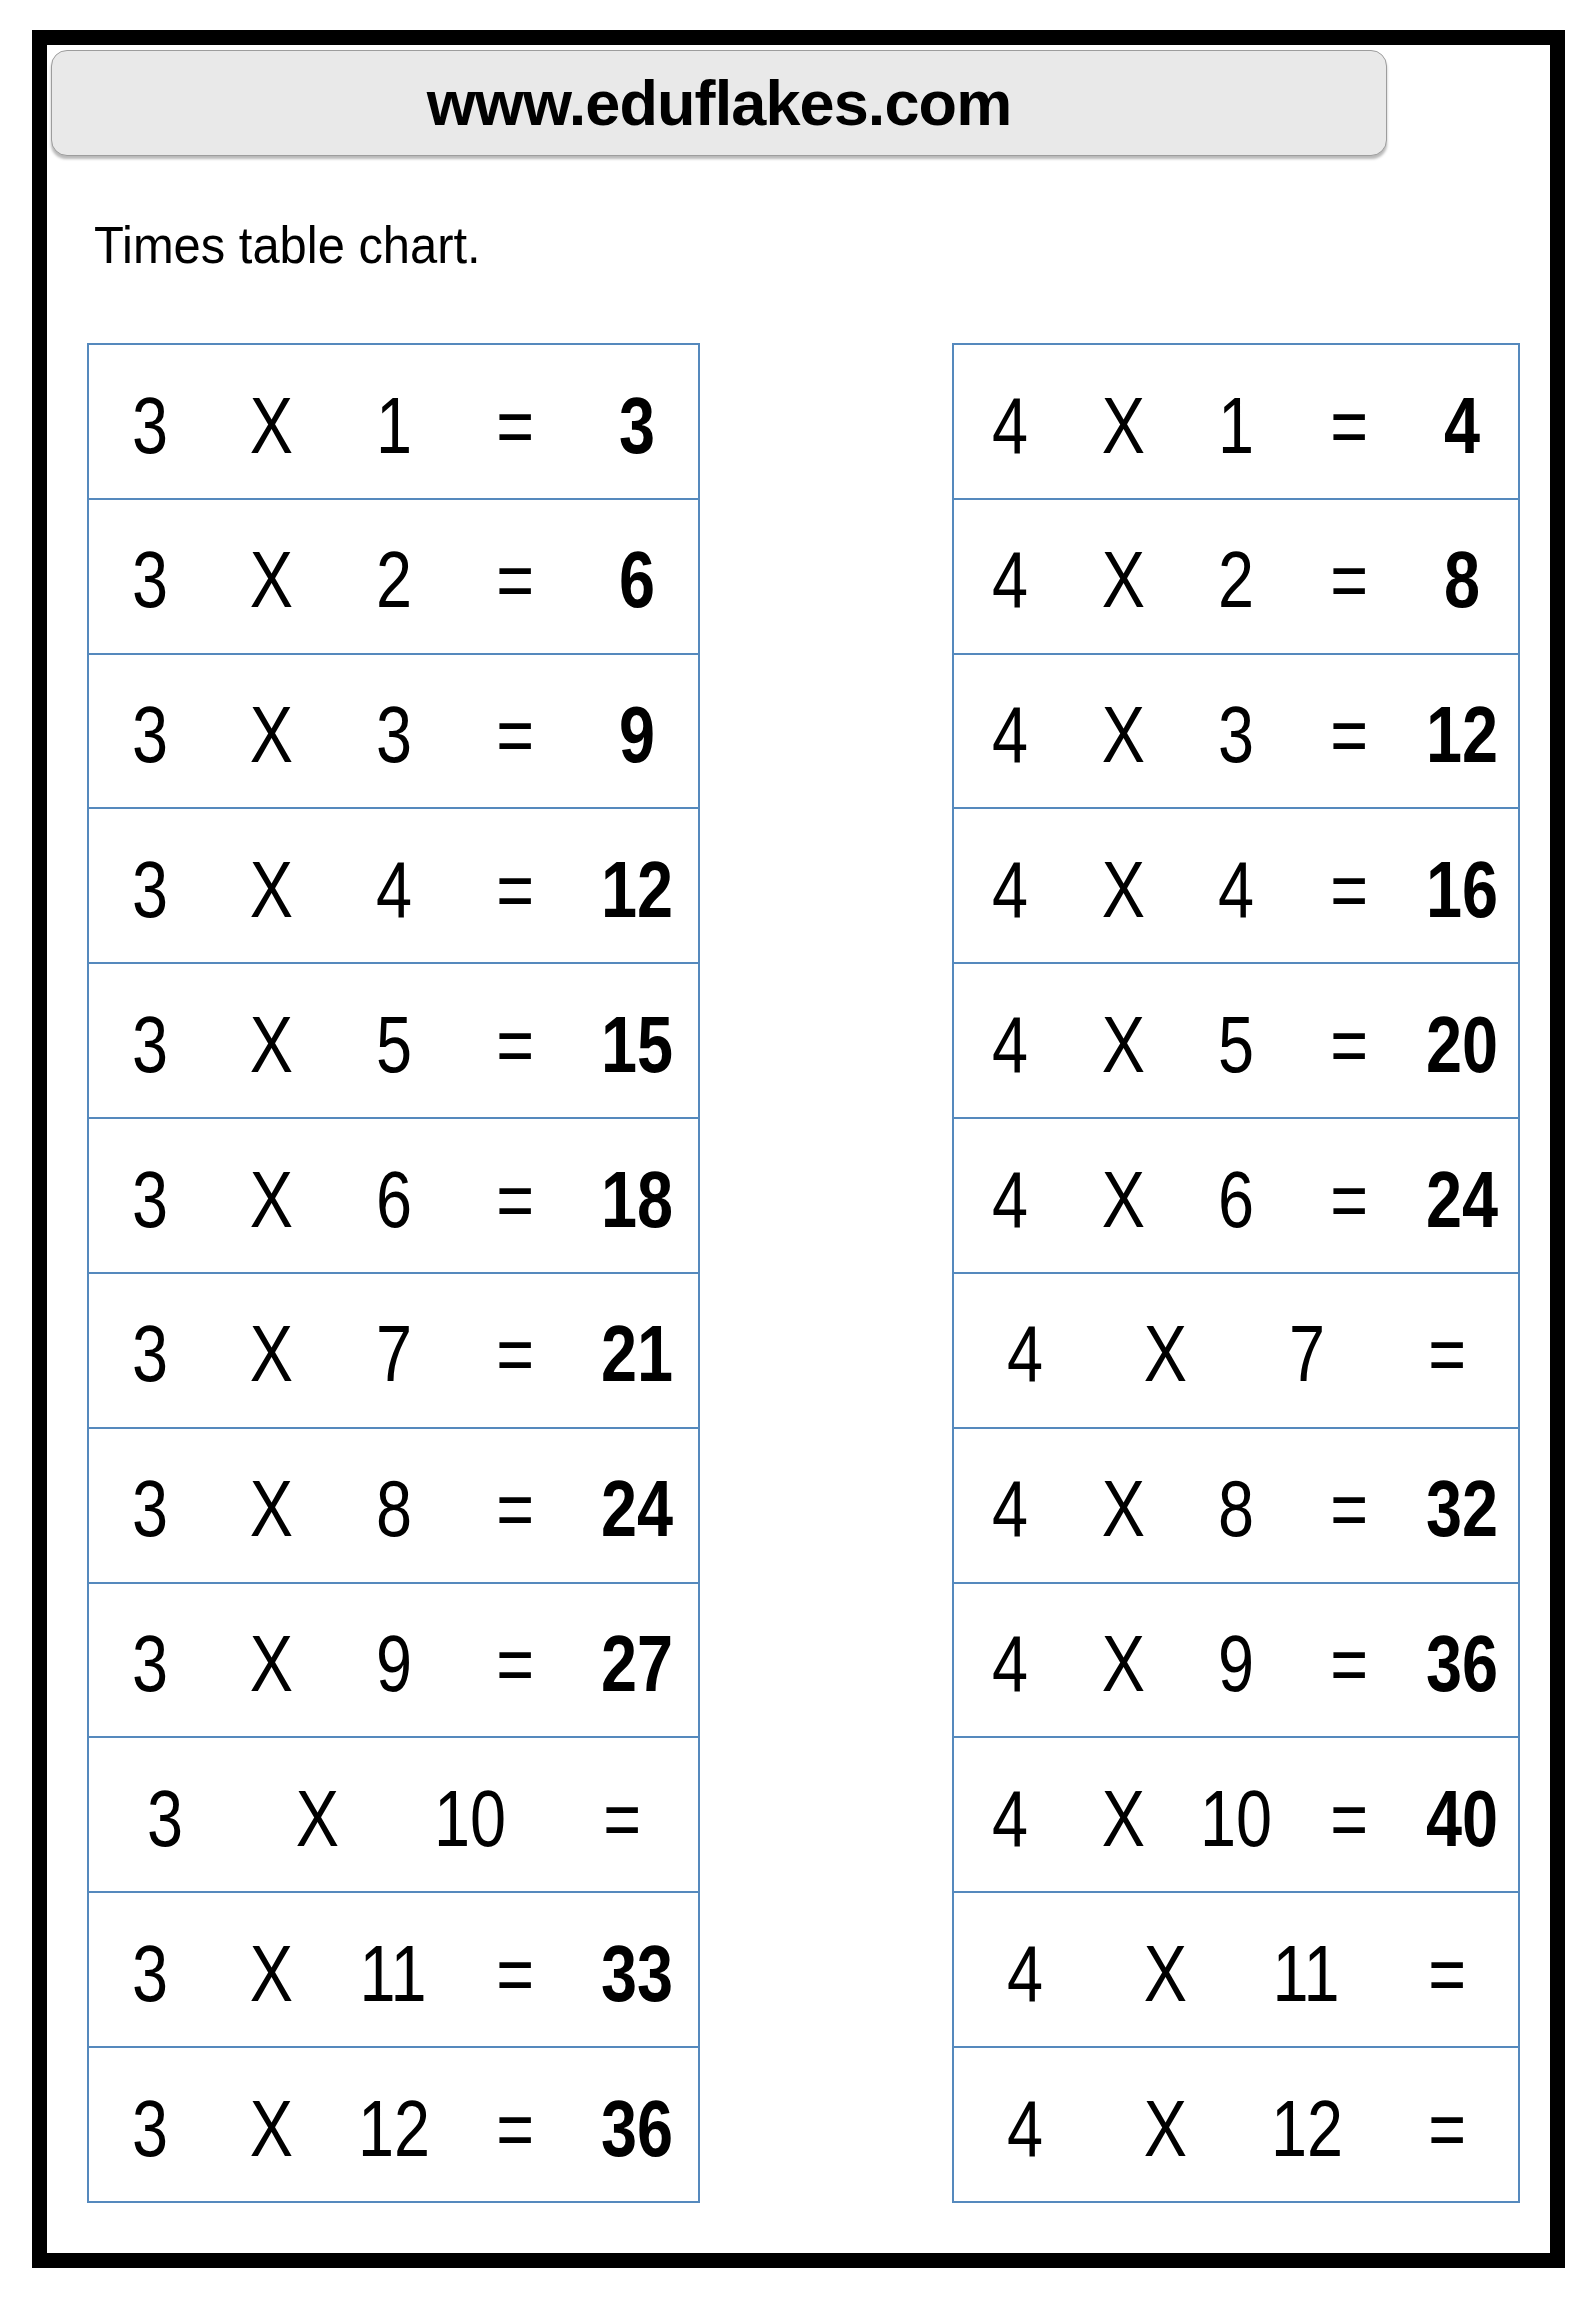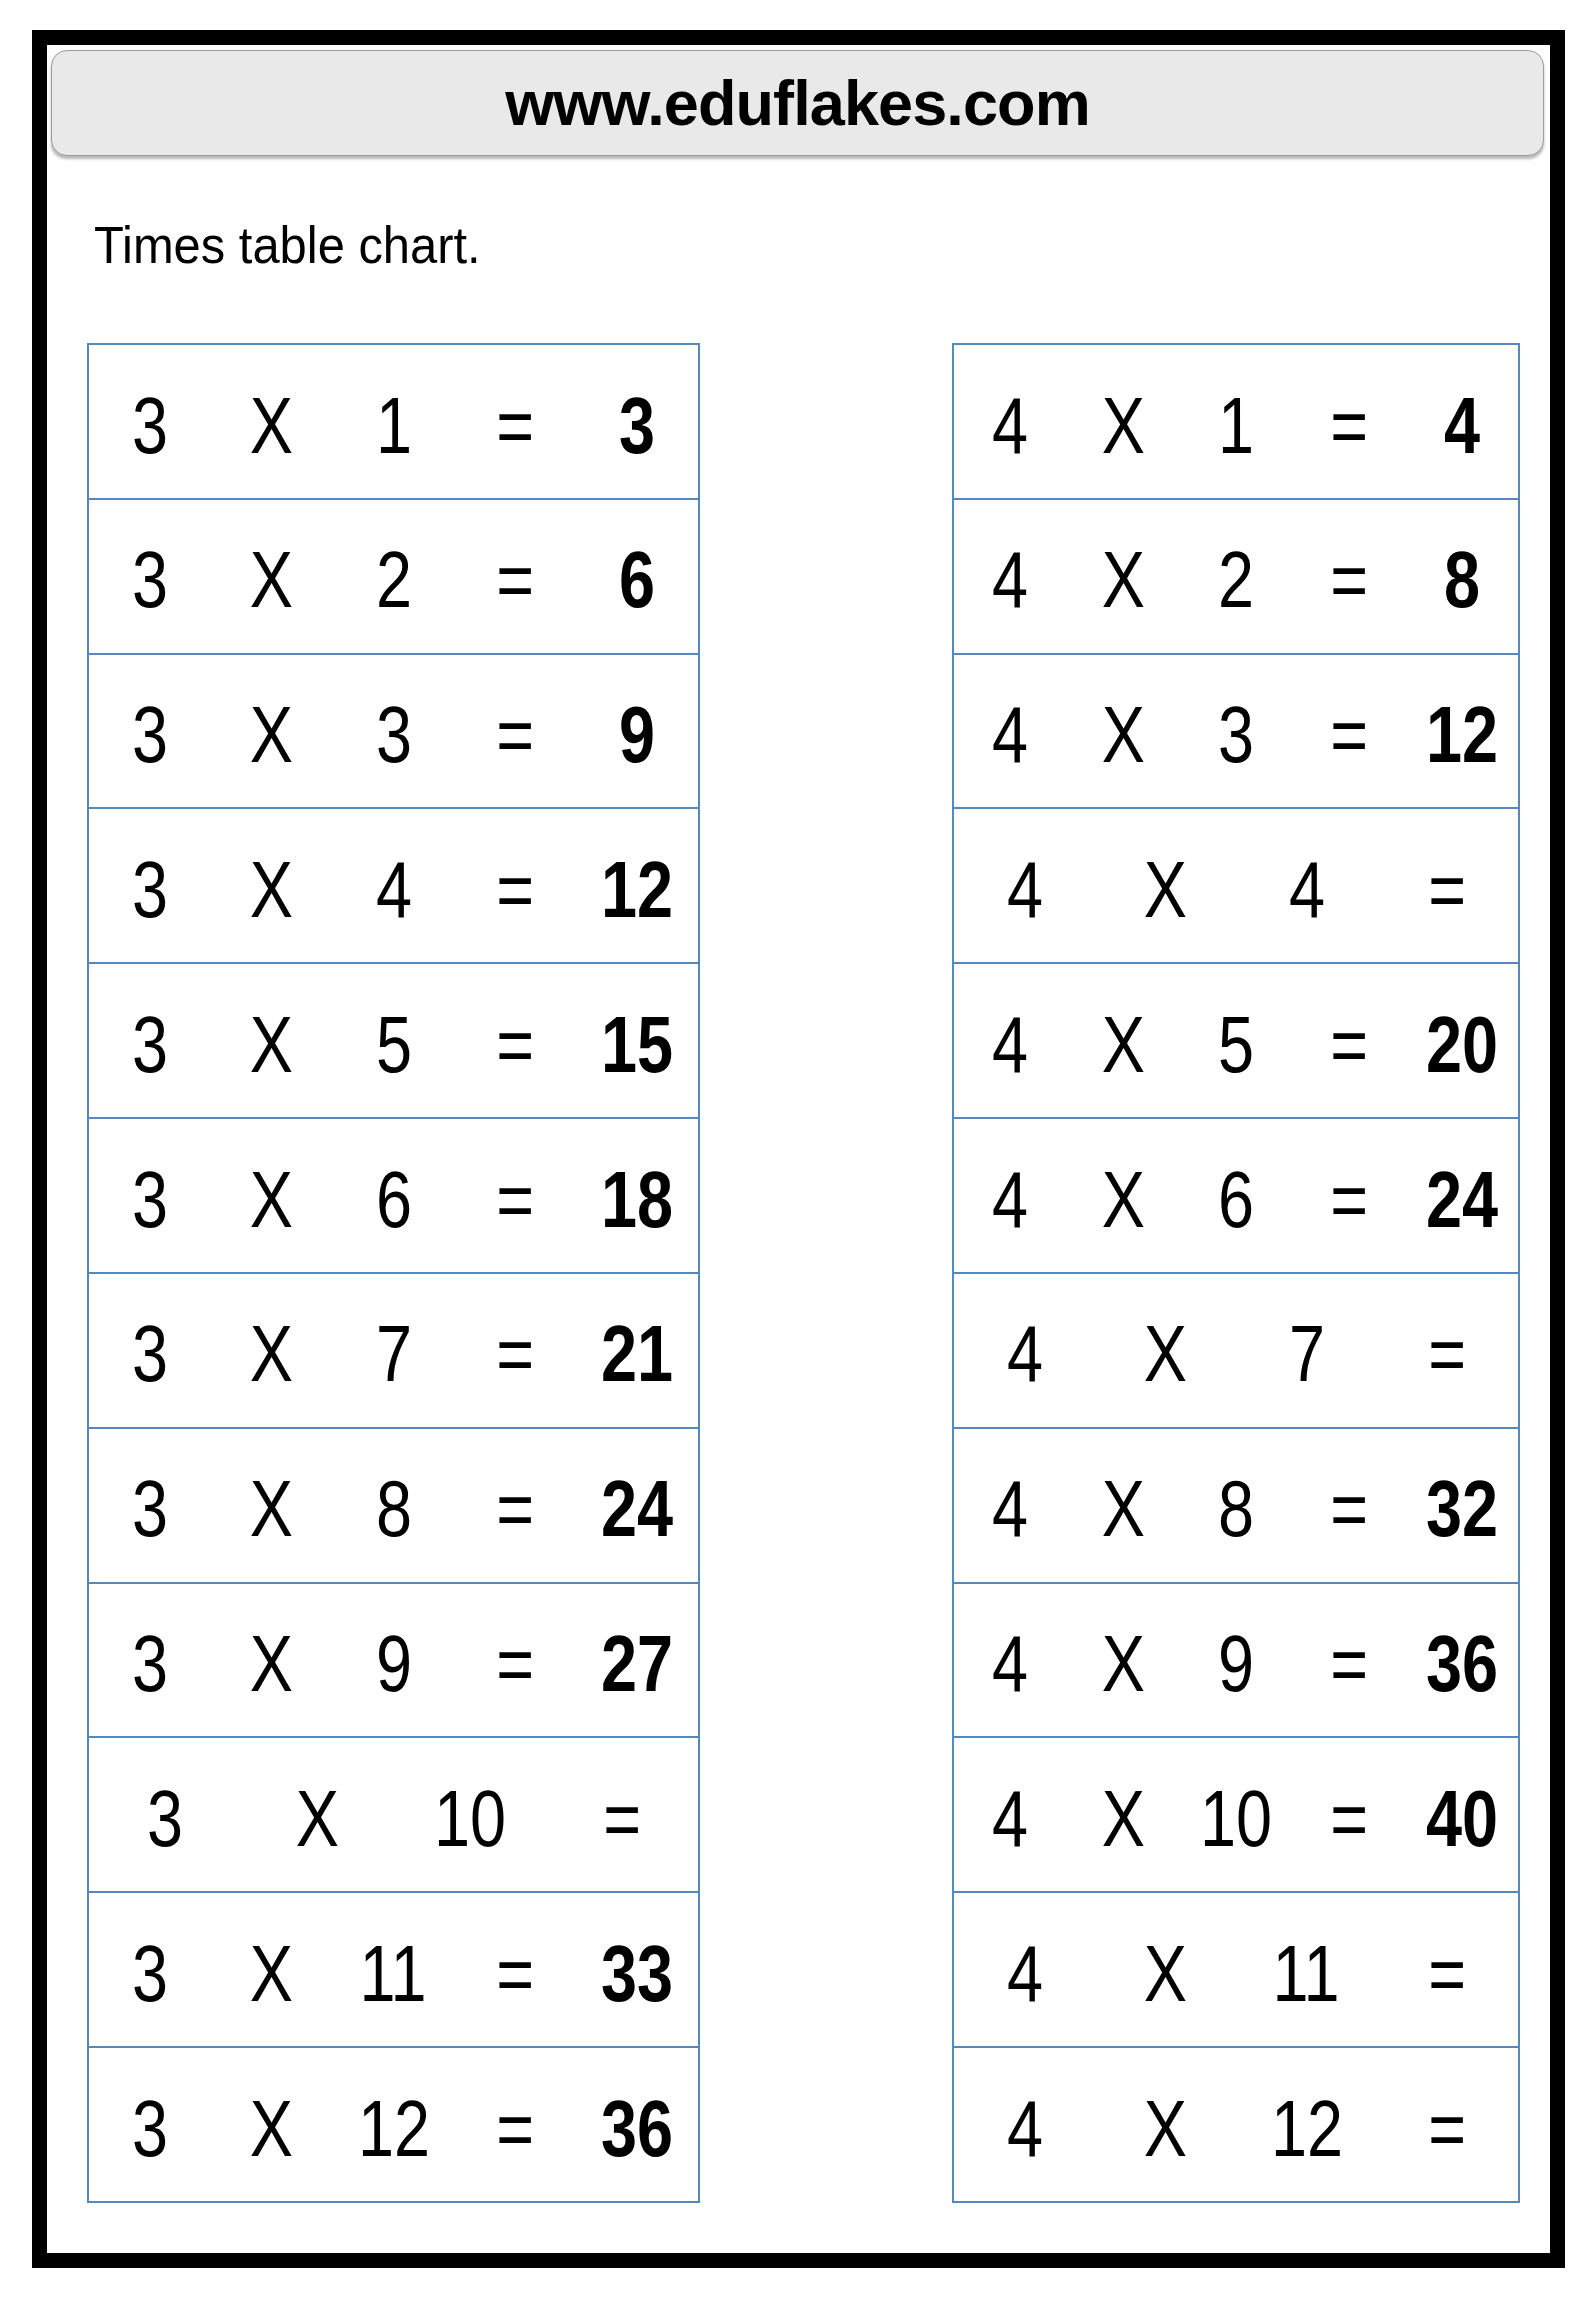--- a/index.html
+++ b/index.html
@@ -19,21 +19,21 @@
     left: 32px; top: 30px;
     width: 1533px; height: 2238px;
     border: 15.3px solid var(--frame-border, #000);
     background: transparent;
   }
 
   
   .header-box {
     position: absolute;
     left: 51px; top: 50px;
-    width: 1493px; height: 106px;
+    width: 1336px; height: 106px;
     background: var(--header-bg, #e9e9e9);
     border: 1.8px solid var(--header-border, #9d9d9d);
     border-radius: 16px;
     display: flex;
     align-items: center;
     justify-content: center;
     box-shadow: 0 3.6px 2.7px -0.9px rgba(0,0,0,0.28);
   }
   .site-title {
     font-size: 63px;
@@ -364,20 +364,23 @@
       </div>
       <div class="cell">
         <span>X</span>
       </div>
       <div class="cell">
         <span>4</span>
       </div>
       <div class="cell">
         <span>=</span>
       </div>
+      <div class="cell result">
+        <span>16</span>
+      </div>
     </div>
     <div class="row">
       <div class="cell">
         <span>4</span>
       </div>
       <div class="cell">
         <span>X</span>
       </div>
       <div class="cell">
         <span>5</span>

